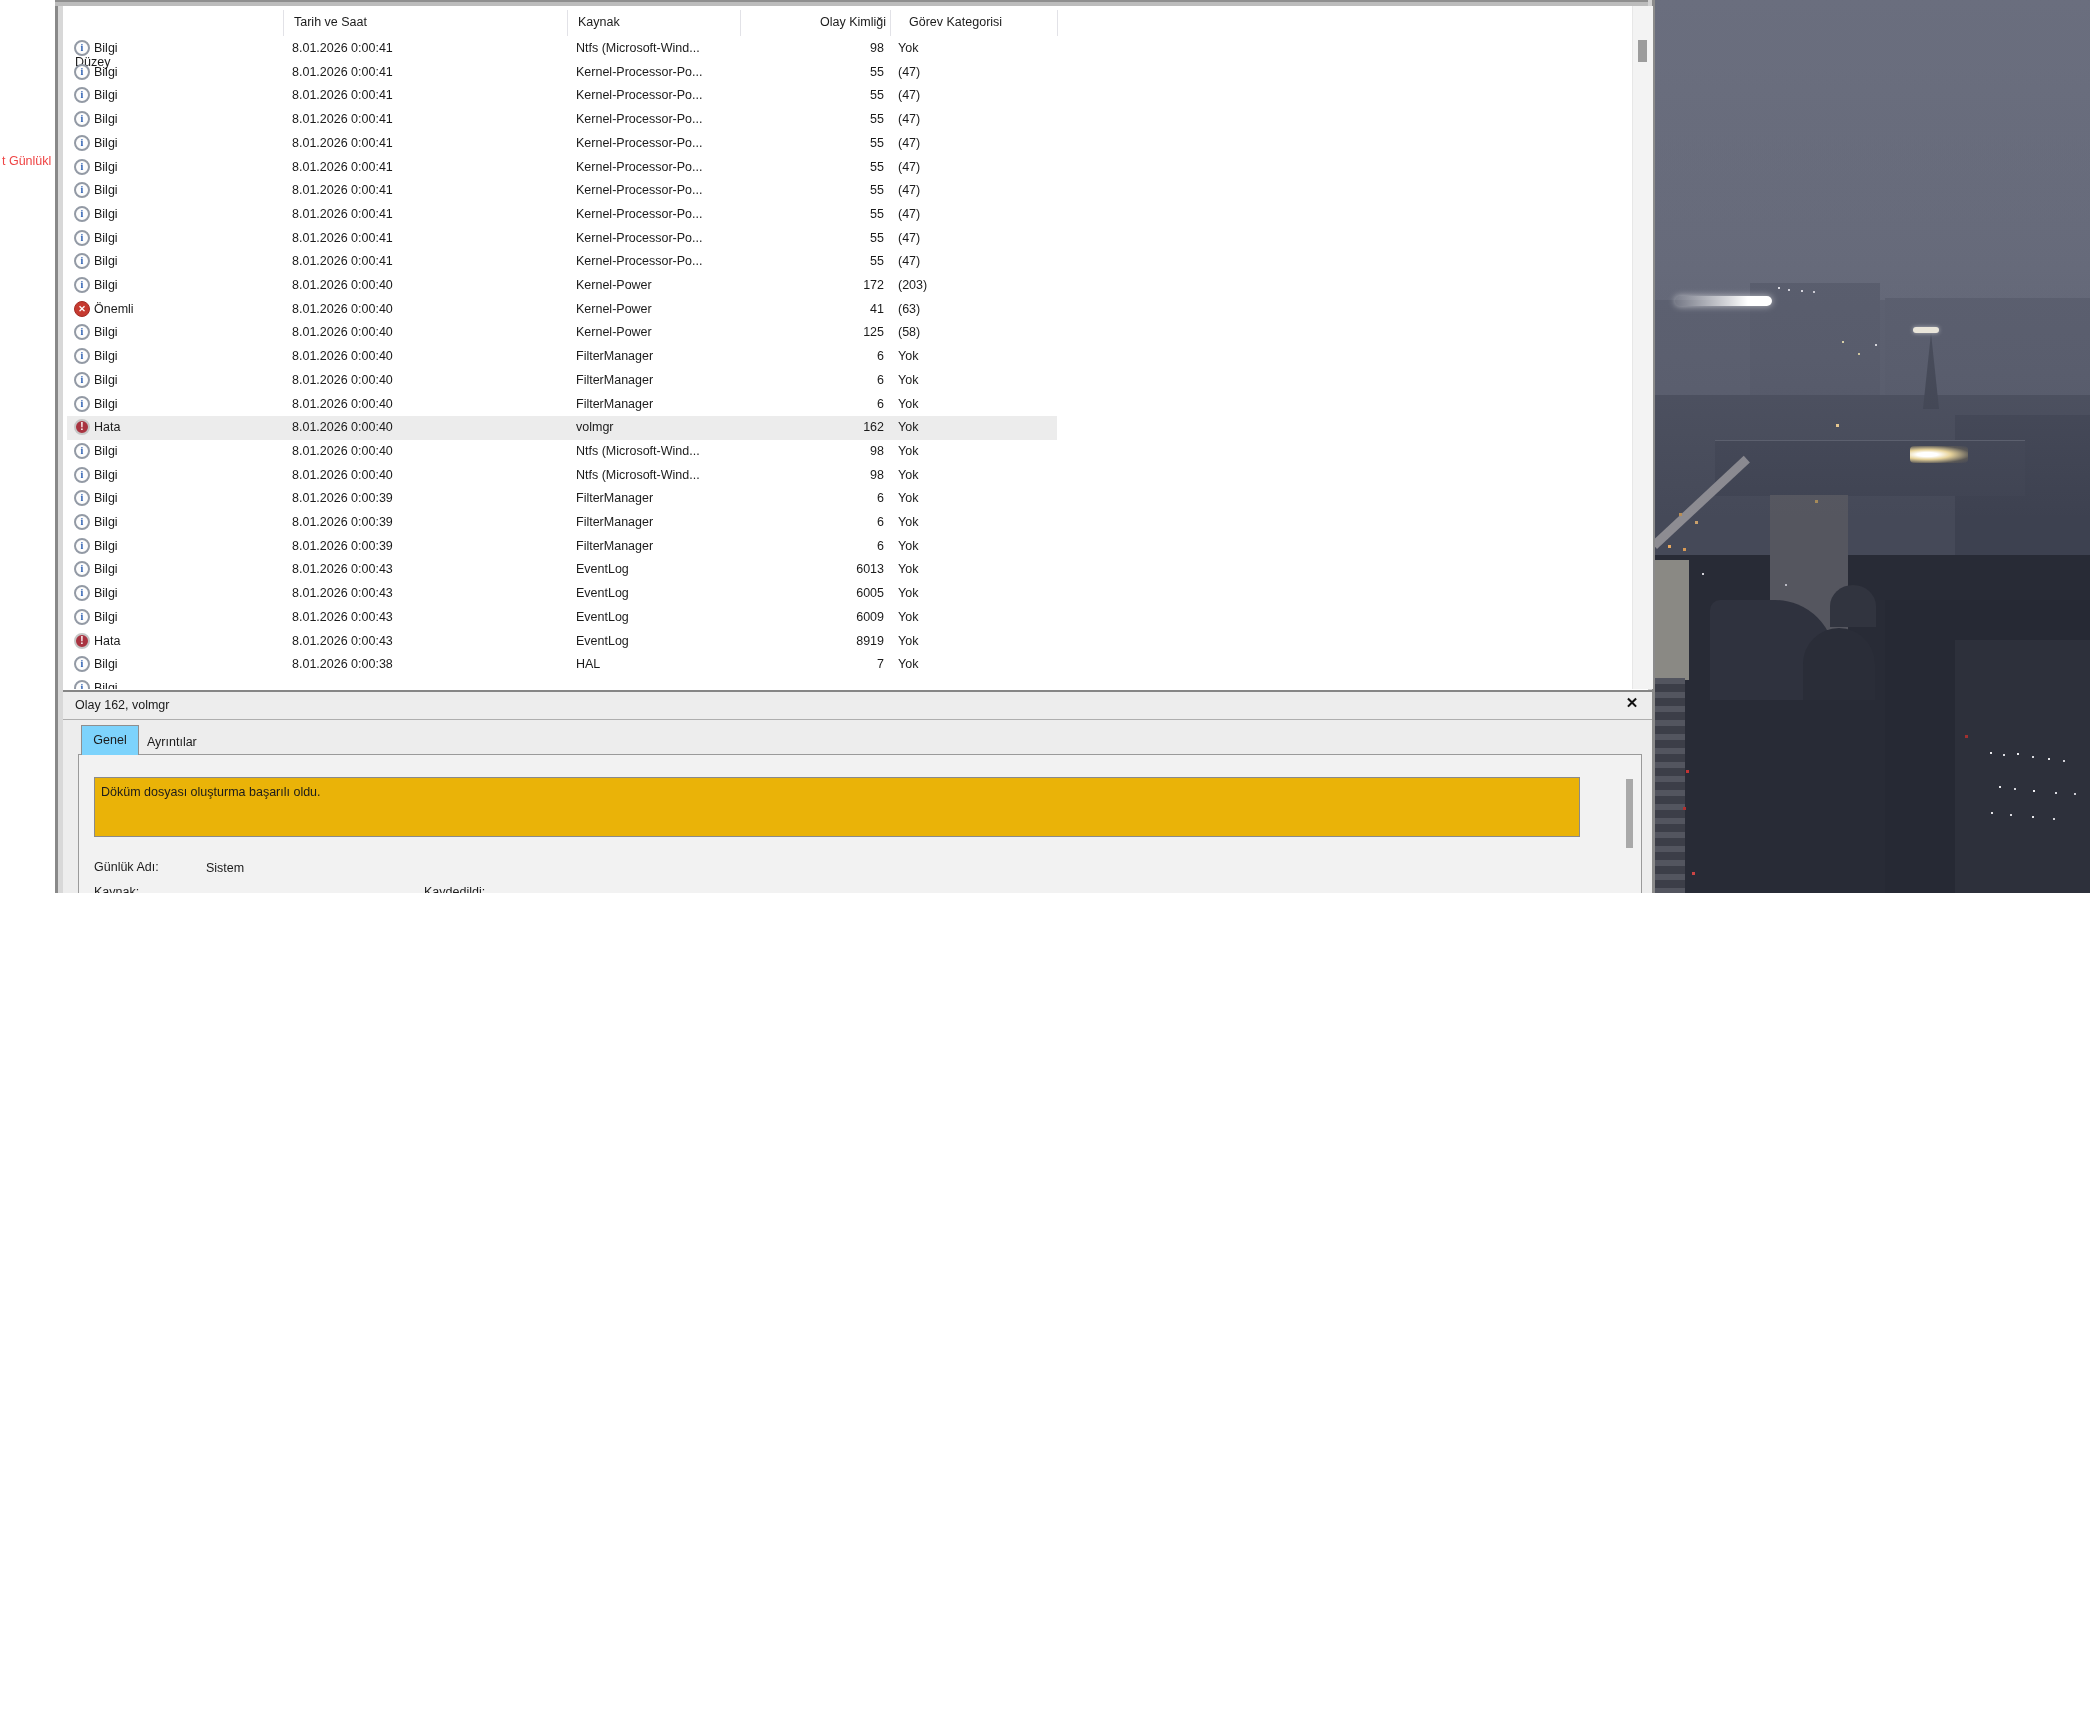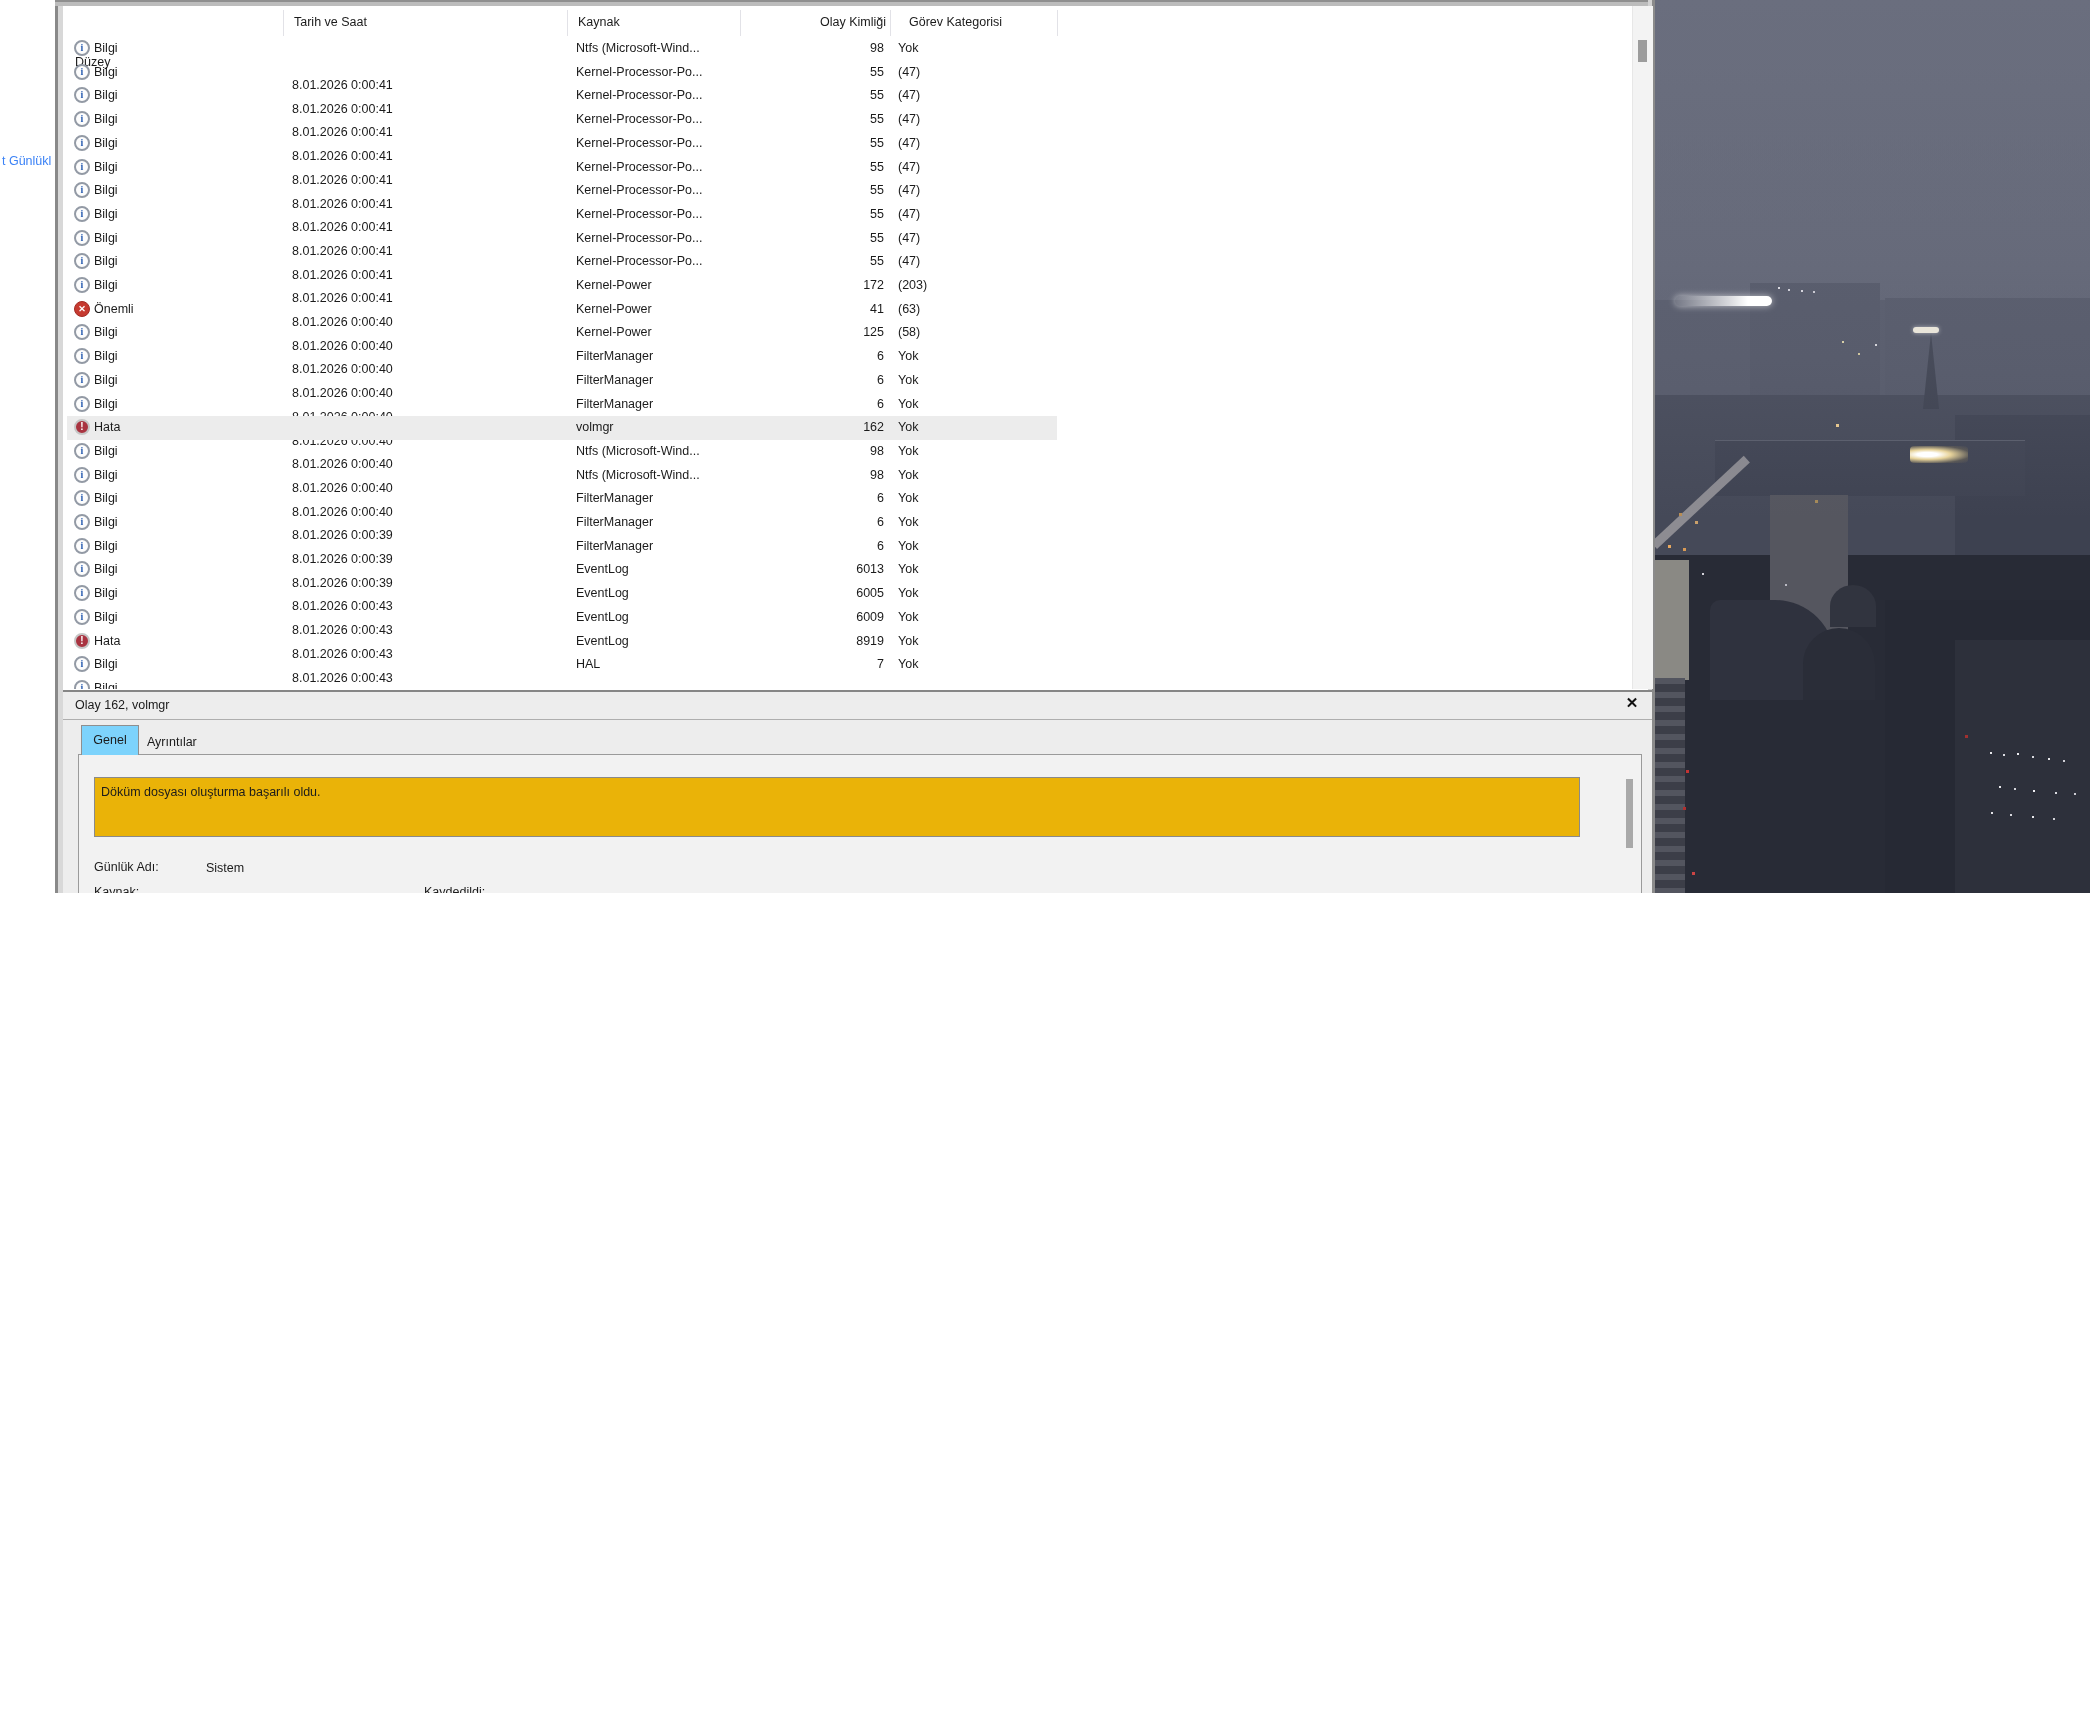--- a/index.html
+++ b/index.html
@@ -5,36 +5,36 @@
   html,body{margin:0;padding:0;background:#fff;}
   .screen{position:relative;width:2090px;height:1715px;background:#ffffff;overflow:hidden;
           font-family:"Liberation Sans",sans-serif;color:#1b1b1b;}
   .abs{position:absolute;}
 
   
   .frame-top{left:55px;top:0;width:1600px;height:6px;background:linear-gradient(180deg,#8f8f8f 0 2px,#bcbcbc 2px);}
   .frame-left{left:55px;top:0;width:8px;height:893px;background:linear-gradient(90deg,#898989 0 3px,#d8d8d8 3px);}
   .frame-right{left:1648px;top:0;width:7px;height:893px;background:linear-gradient(90deg,#d2d2d2 0 4px,#8b8b8b 4px);}
 
-  .tree-fragment{left:2px;top:154px;font-size:12.5px;white-space:nowrap;color:#3b82f6;}
+  .tree-fragment{left:2px;top:154px;font-size:12.5px;white-space:nowrap;color:#ef4444;}
 
   
   .table-region{left:63px;top:6px;width:1569px;height:683px;background:#fff;overflow:hidden;}
   .hcell{position:absolute;top:9px;font-size:12.5px;line-height:15px;color:#1b1b1b;white-space:nowrap;}
   .h-level{left:12px;margin-top:40px;}
   .h-date{left:231px;}
   .h-source{left:515px;}
   .h-id{left:640px;width:183px;text-align:right;}
   .h-cat{left:835px;margin-left:11px;}
   .hsep{position:absolute;top:4px;width:1px;height:26px;background:#e2e2e7;}
   .row{position:absolute;left:0;width:994px;height:23.7px;}
   .row.selected::before{content:'';position:absolute;left:4px;right:0;top:0;bottom:0;background:#ececec;}
   .cell{position:absolute;top:4px;font-size:12.5px;line-height:15px;white-space:nowrap;color:#1b1b1b;}
   .c-level{left:31px;}
-  .c-date{left:229px;margin-top:37px;}
+  .c-date{left:229px;}
   .c-source{left:513px;}
   .c-id{left:640px;width:181px;text-align:right;}
   .c-cat{left:835px;}
   .licon{position:absolute;left:11px;top:3px;width:16px;height:16px;border-radius:50%;box-sizing:border-box;
          text-align:center;font-weight:bold;}
   .licon.info{background:#fdfdfd;border:2px solid #939aa5;color:#2a5db0;font-size:10px;line-height:12px;font-family:"Liberation Serif",serif;}
   .licon.error{background:#a93340;border:2px solid #c6c6c6;color:#fff;font-size:10px;line-height:12px;}
   .licon.critical{background:#c63a30;border:1px solid #a32b24;color:#fff;font-size:9px;line-height:14px;}
 
   .vscroll{left:1632px;top:6px;width:20px;height:683px;background:#f3f3f3;border-left:1px solid #e7e7e7;}

